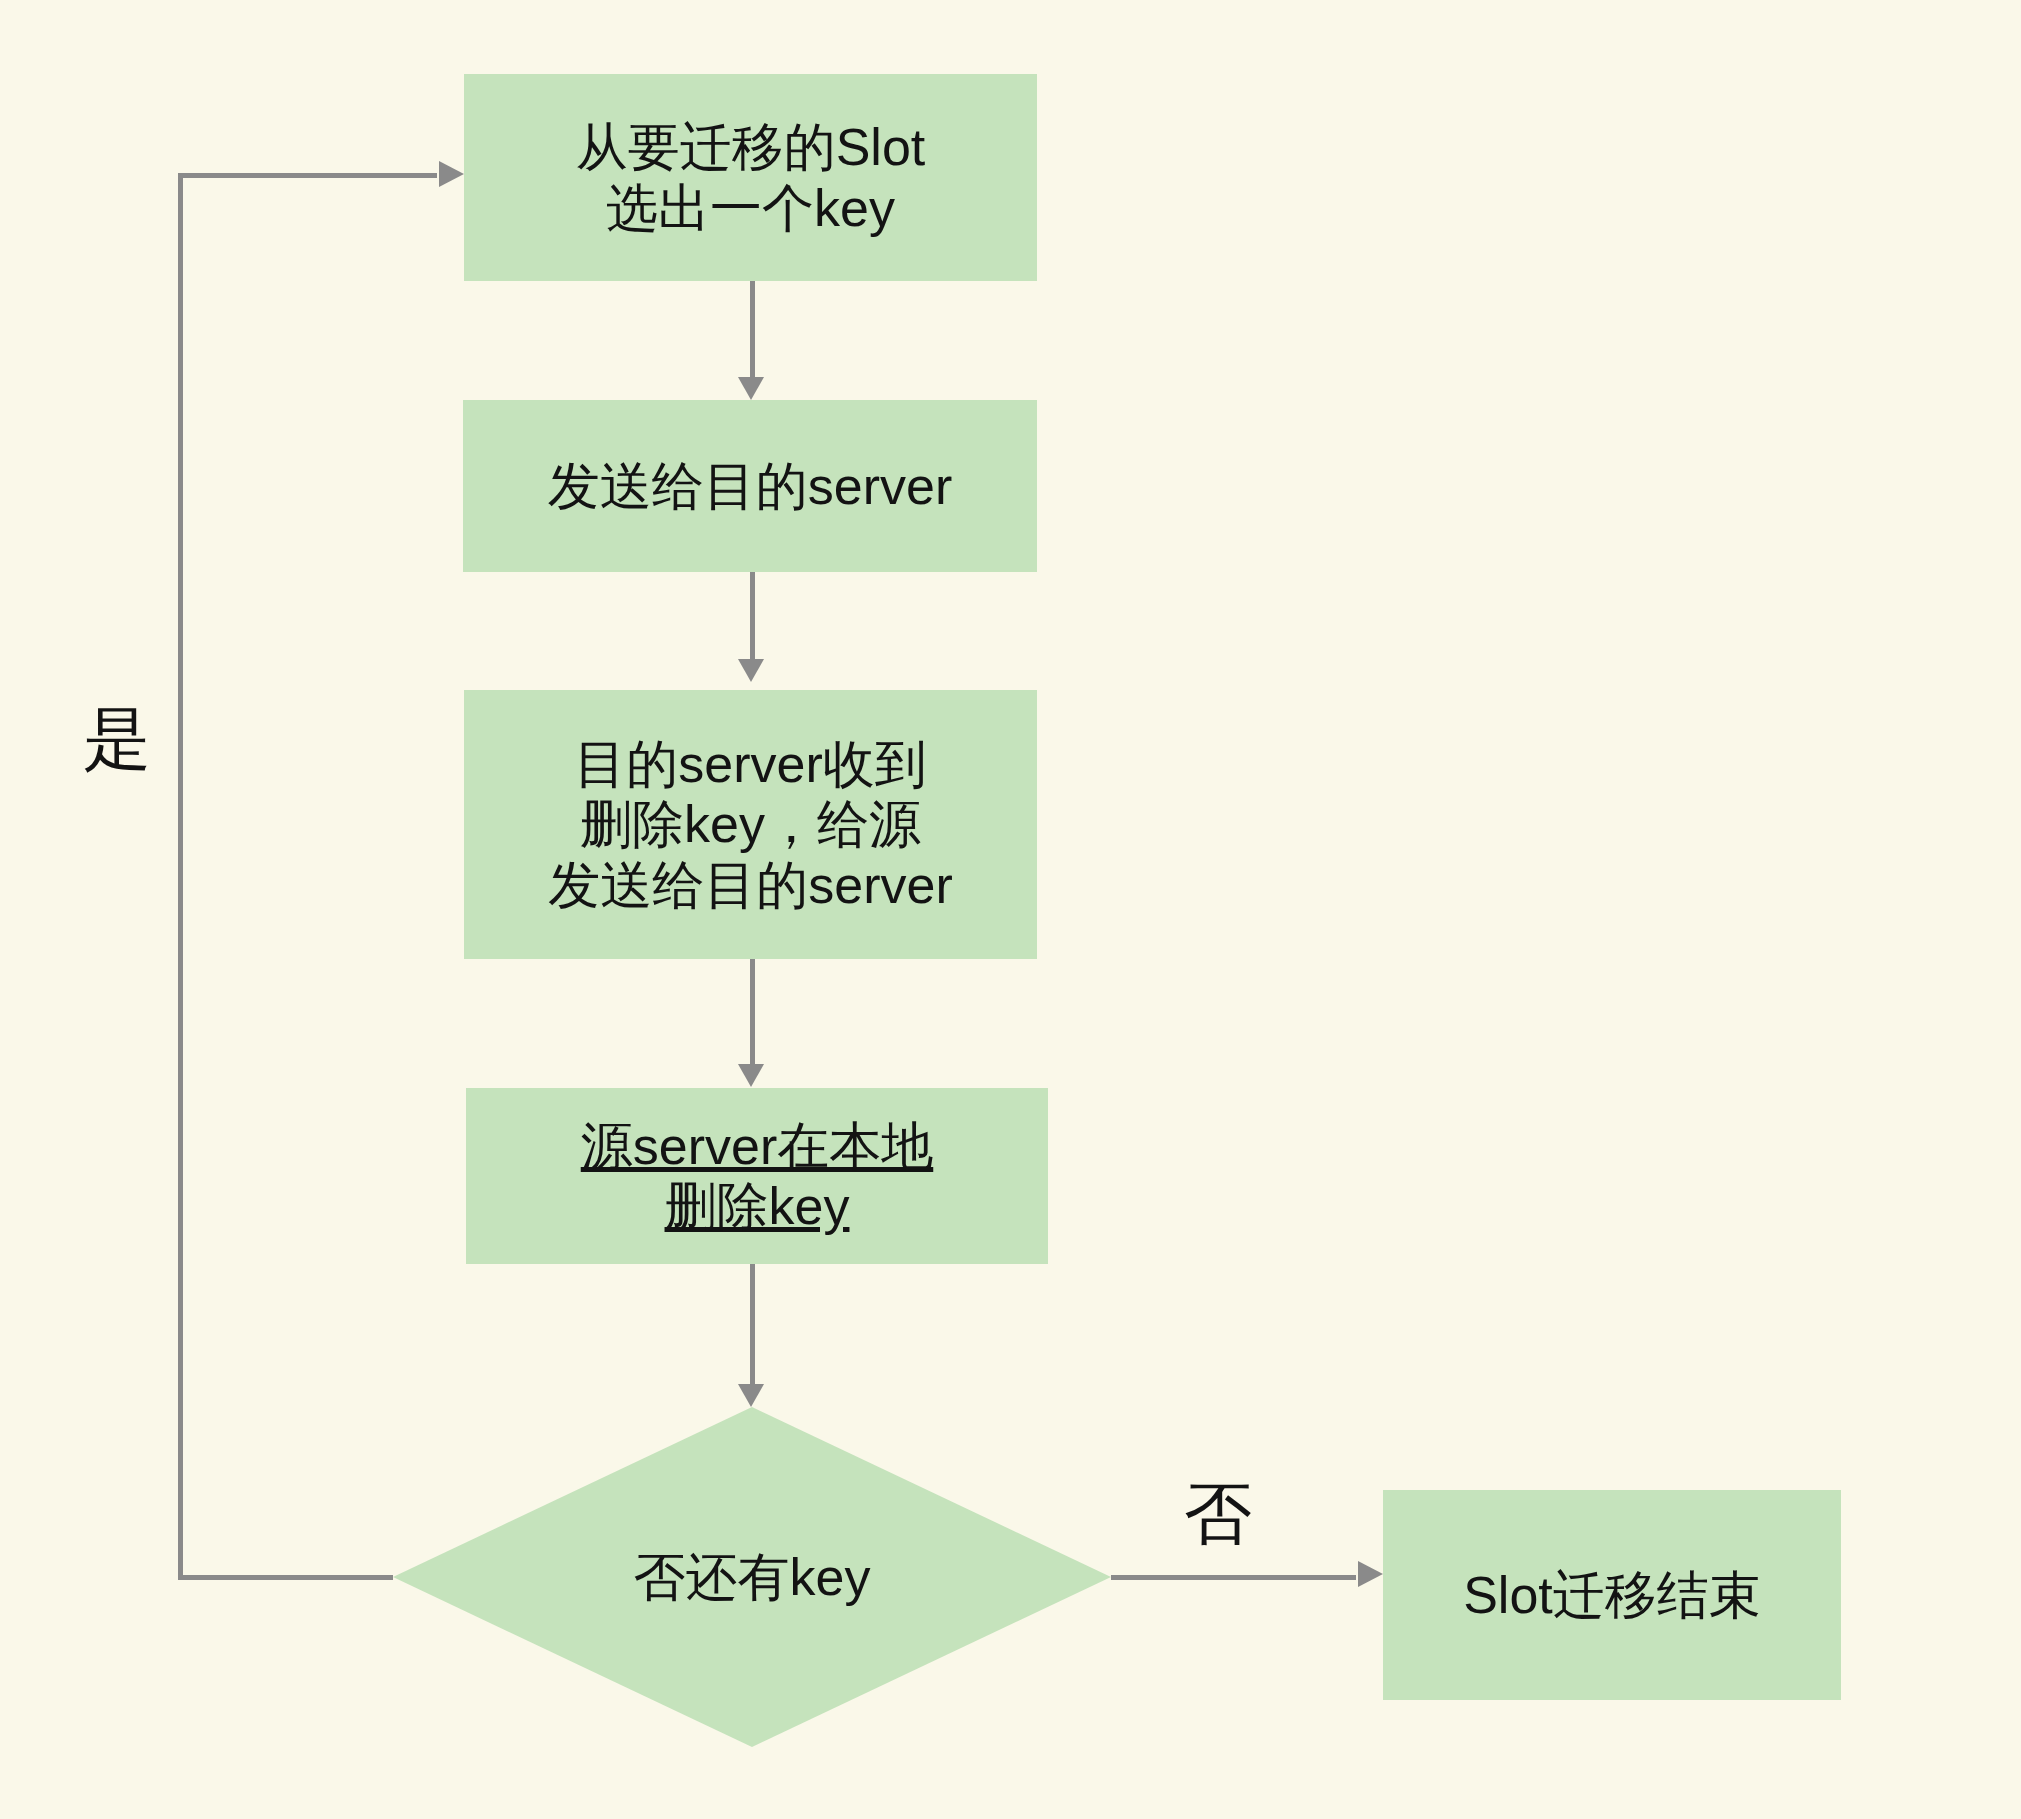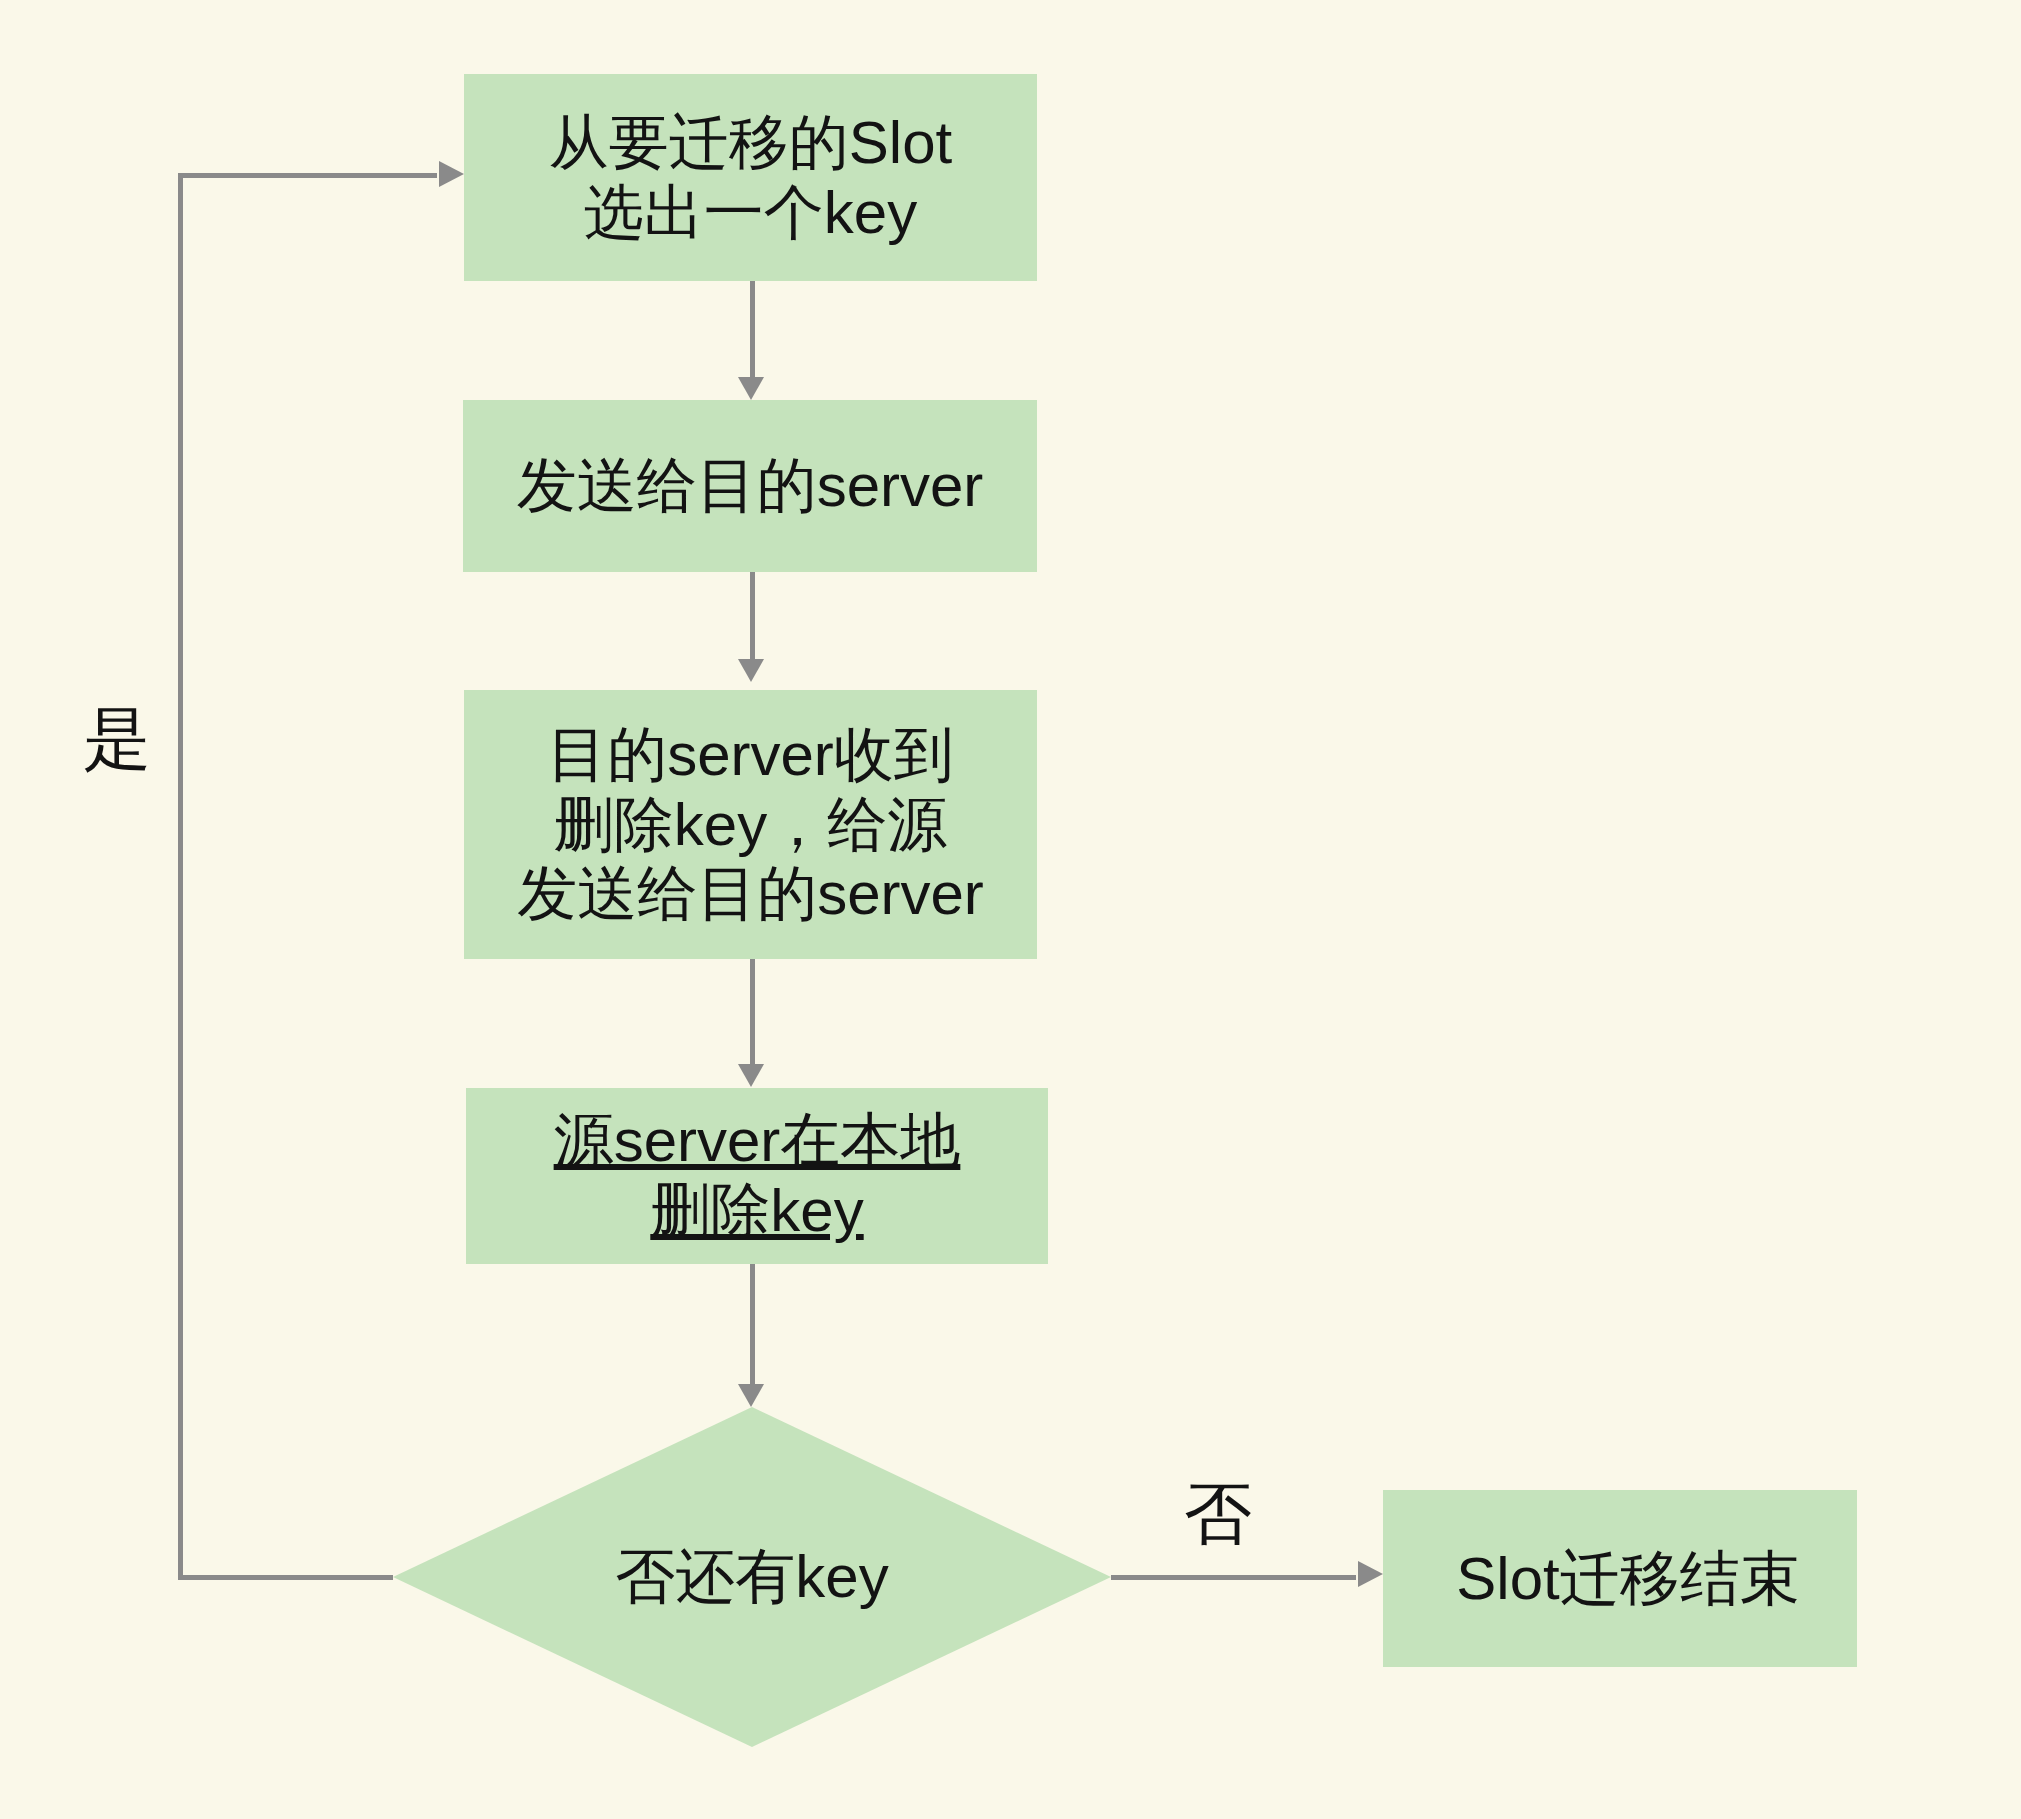--- a/index.html
+++ b/index.html
@@ -18,29 +18,29 @@
   }
   
   .node {
     position: absolute;
     background: var(--green, #c5e3bc);
     display: flex;
     flex-direction: column;
     justify-content: center;
     align-items: center;
     text-align: center;
-    font-size: 60px;
+    font-size: 52px;
     line-height: 1.16;
   }
   .node .ln { display: block; white-space: nowrap; }
   #n-pick   { left: 464px;  top: 74px;   width: 573px; height: 207px; }
   #n-send   { left: 463px;  top: 400px;  width: 574px; height: 172px; }
   #n-ack    { left: 464px;  top: 690px;  width: 573px; height: 269px; }
   #n-del    { left: 466px;  top: 1088px; width: 582px; height: 176px; text-decoration: underline; }
-  #n-end    { left: 1383px; top: 1490px; width: 458px; height: 177px; padding-left: 16px; }
+  #n-end    { left: 1383px; top: 1490px; width: 458px; height: 210px; }
   #n-decide {
     left: 393px; top: 1407px; width: 718px; height: 340px;
     clip-path: polygon(50% 0, 100% 50%, 50% 100%, 0 50%);
   }
   
   .vline, .hline {
     position: absolute;
     background: var(--gray, #8a8a8a);
   }
   .vline { width: 4.9px; }

